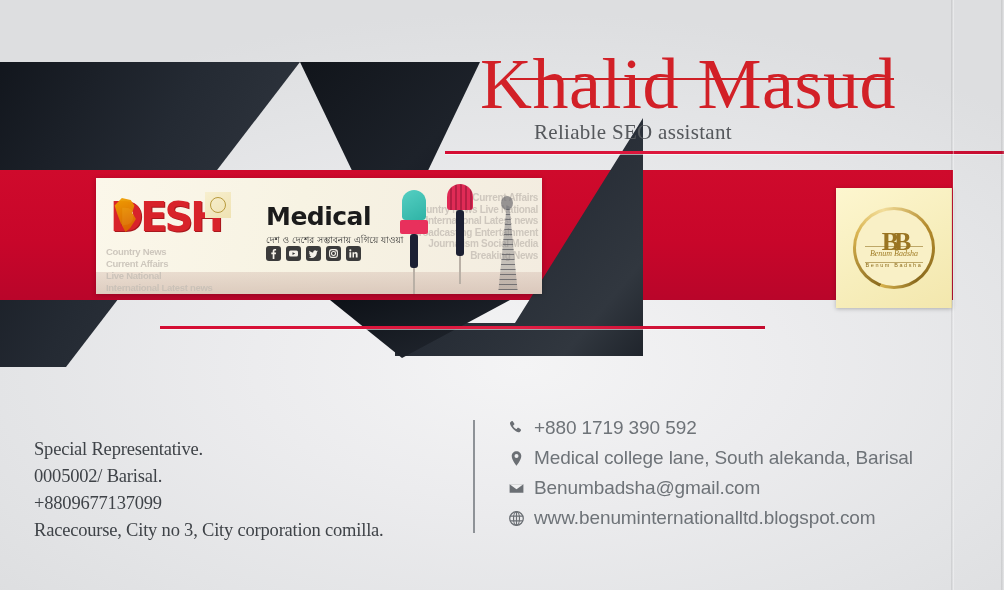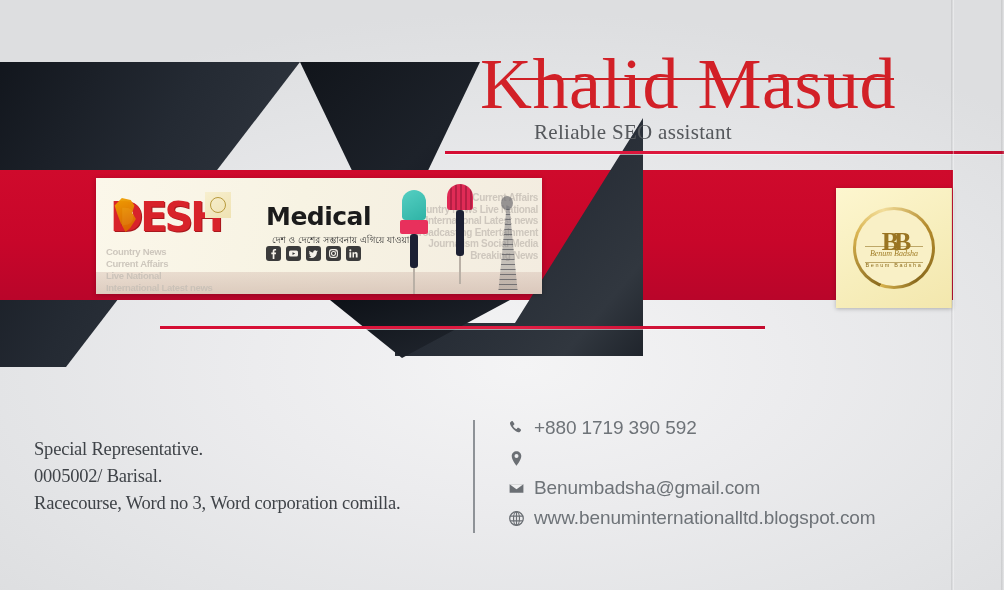--- a/index.html
+++ b/index.html
@@ -82,21 +82,21 @@
   }
   .bn-seal:after{
     content:"";position:absolute;left:5px;top:5px;width:14px;height:14px;border-radius:50%;
     border:1.5px solid #b89a3c;
   }
   .bn-bulletin{
     position:absolute;left:170px;top:24px;font-size:25px;font-weight:bold;color:#1b1b1b;
     font-family:"DejaVu Sans",sans-serif;letter-spacing:-.5px;
   }
   .bn-bangla{
-    position:absolute;left:176px;top:55px;font-size:9px;color:#2a2a2a;
+    position:absolute;left:170px;top:55px;font-size:9px;color:#2a2a2a;
     font-family:"DejaVu Sans",sans-serif;white-space:nowrap;
   }
   .bn-social{position:absolute;left:170px;top:68px;display:flex;gap:5px;}
   .soc{width:15px;height:15px;border-radius:3px;background:#3b3b3b;position:relative;display:inline-block;}
   .soc svg{position:absolute;left:2px;top:2px;}
   .mic{position:absolute;}
   .mic .head{width:100%;border-radius:13px 13px 4px 4px;}
   .mic .body{position:absolute;left:34%;width:32%;border-radius:3px;background:#1c2033;}
   .mic .stem{position:absolute;left:47%;width:1.5px;background:#b9b0a6;}
   .mic1{left:306px;top:12px;width:24px;height:92px;}
@@ -261,40 +261,42 @@
   <div class="paper-edge edge-r"></div>
   <div class="paper-edge edge-rr"></div>
 
   <div class="name">Khalid Masud</div>
   <div class="name-rule"></div>
   <div class="tagline">Reliable SEO assistant</div>
 
   <div class="left-info">
     <div>Special Representative.</div>
     <div>0005002/ Barisal.</div>
-    <div>Racecourse, Word no 3, Word corporation comilla.</div>
+    <div>+8809677137099</div>
+    <div>Racecourse, City no 3, City corporation comilla.</div>
   </div>
 
   <div class="v-divider"></div>
 
   <div class="contacts">
     <div class="crow">
       <span class="cicon">
         <svg width="17" height="17" viewBox="0 0 16 16">
             <path fill="currentColor" d="M3.3 1.2c.4-.3 1-.2 1.3.2l1.3 1.9c.3.4.2.9-.2 1.2l-.8.6c-.1.1-.2.3-.1.5.5 1.3 1.6 2.4 2.9 2.9.2.1.4 0 .5-.1l.6-.8c.3-.4.8-.5 1.2-.2l1.9 1.3c.4.3.5.9.2 1.3l-.8 1c-.4.5-1.1.7-1.7.5C6.3 10.4 3 7.1 1.9 3.5c-.2-.6 0-1.3.5-1.7z"></path>
           </svg>
       </span>
       <span class="ctext">+880 1719 390 592</span>
     </div>
     <div class="crow">
       <span class="cicon">
         <svg width="17" height="17" viewBox="0 0 16 16">
             <path fill="currentColor" d="M8 1.2c-2.5 0-4.5 2-4.5 4.5 0 3.3 4 8.6 4.2 8.8.2.2.5.2.6 0 .2-.2 4.2-5.5 4.2-8.8 0-2.5-2-4.5-4.5-4.5zm0 6.4a1.9 1.9 0 1 1 0-3.8 1.9 1.9 0 0 1 0 3.8z"></path>
           </svg>
       </span>
+      <span class="ctext">Medical college lane, South alekanda, Barisal</span>
     </div>
     <div class="crow">
       <span class="cicon">
         <svg width="17" height="17" viewBox="0 0 16 16">
             <path fill="currentColor" d="M1.5 4h13v8h-13z"></path>
             <path fill="#f0f0f1" d="M1.5 4 8 8.8 14.5 4z"></path>
           </svg>
       </span>
       <span class="ctext">Benumbadsha@gmail.com</span>
     </div>

